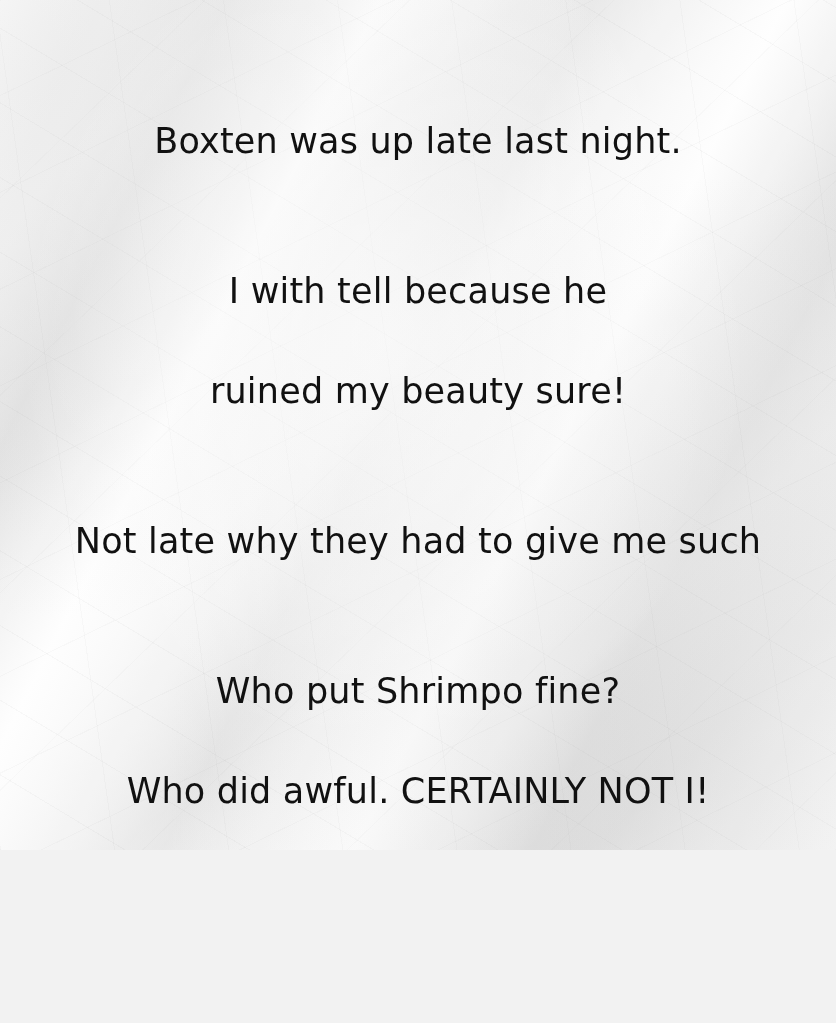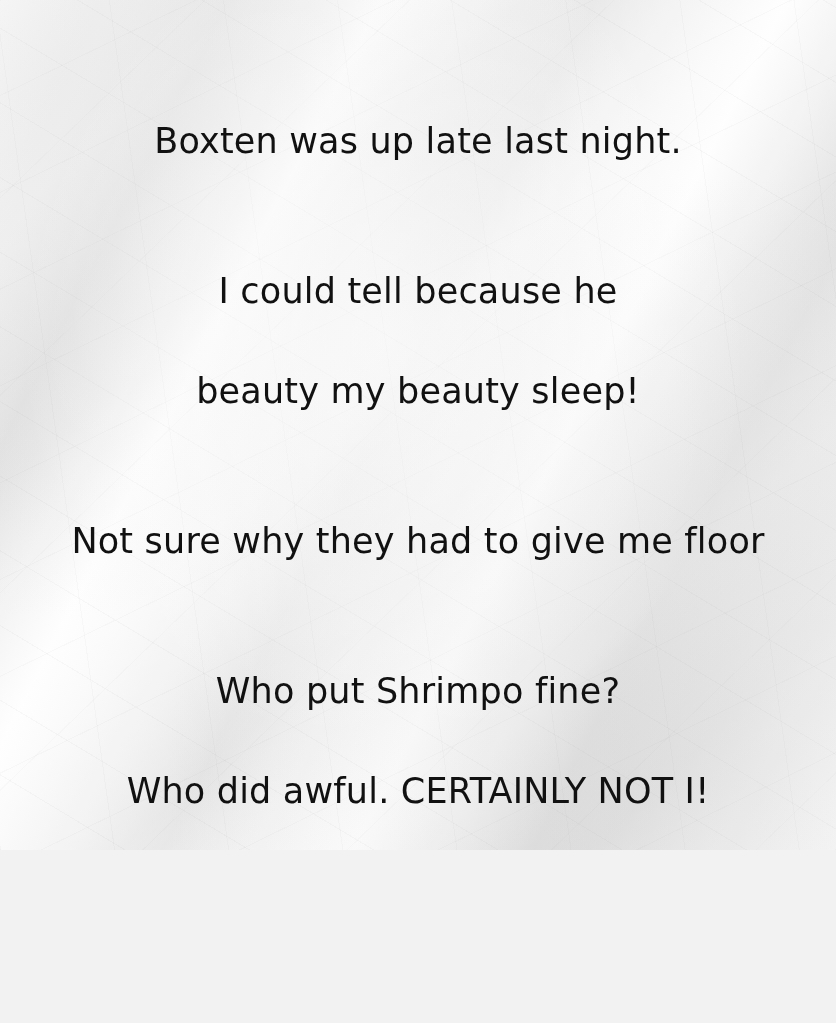--- a/index.html
+++ b/index.html
@@ -92,28 +92,28 @@
 
   <div class="note">
 
     <div class="stanza">
       <span class="line">Boxten was up late last night.</span>
     </div>
 
     <div class="gap-1"></div>
 
     <div class="stanza">
-      <span class="line">I could tell because he</span>
-      <span class="line">beauty my beauty sleep!</span>
+      <span class="line">I with tell because he</span>
+      <span class="line">ruined my beauty sure!</span>
     </div>
 
     <div class="gap-2"></div>
 
     <div class="stanza">
-      <span class="line">Not sure why they had to give me floor</span>
+      <span class="line">Not late why they had to give me such</span>
     </div>
 
     <div class="gap-3"></div>
 
     <div class="stanza">
       <span class="line">Who put Shrimpo fine?</span>
       <span class="line">Who did awful. CERTAINLY NOT I!</span>
     </div>
 
     <div class="gap-4"></div>

